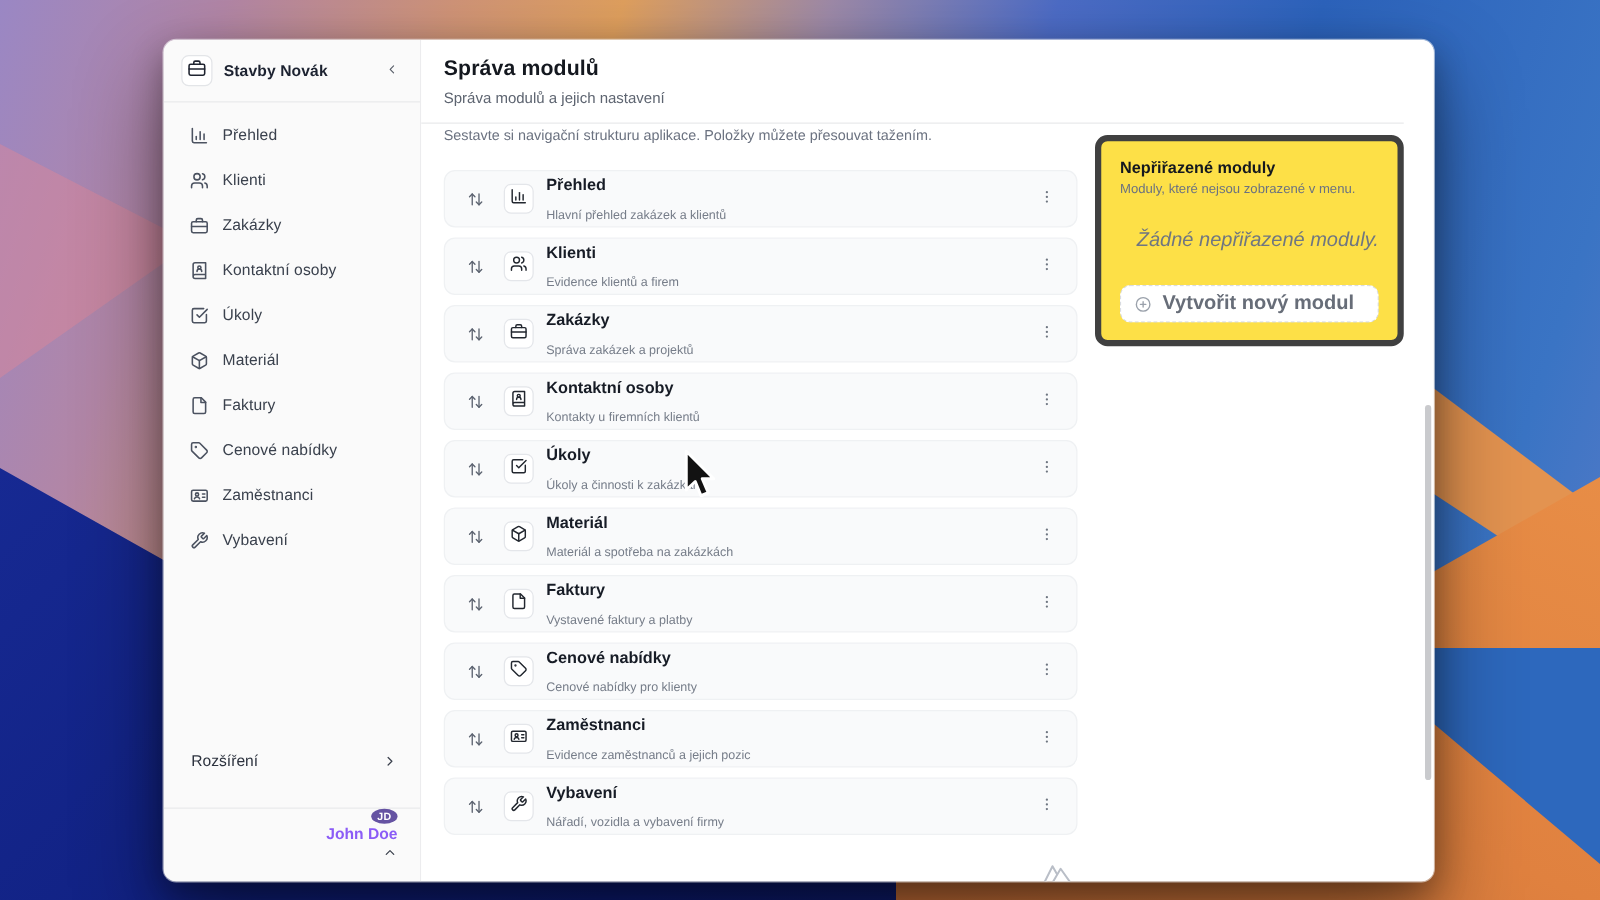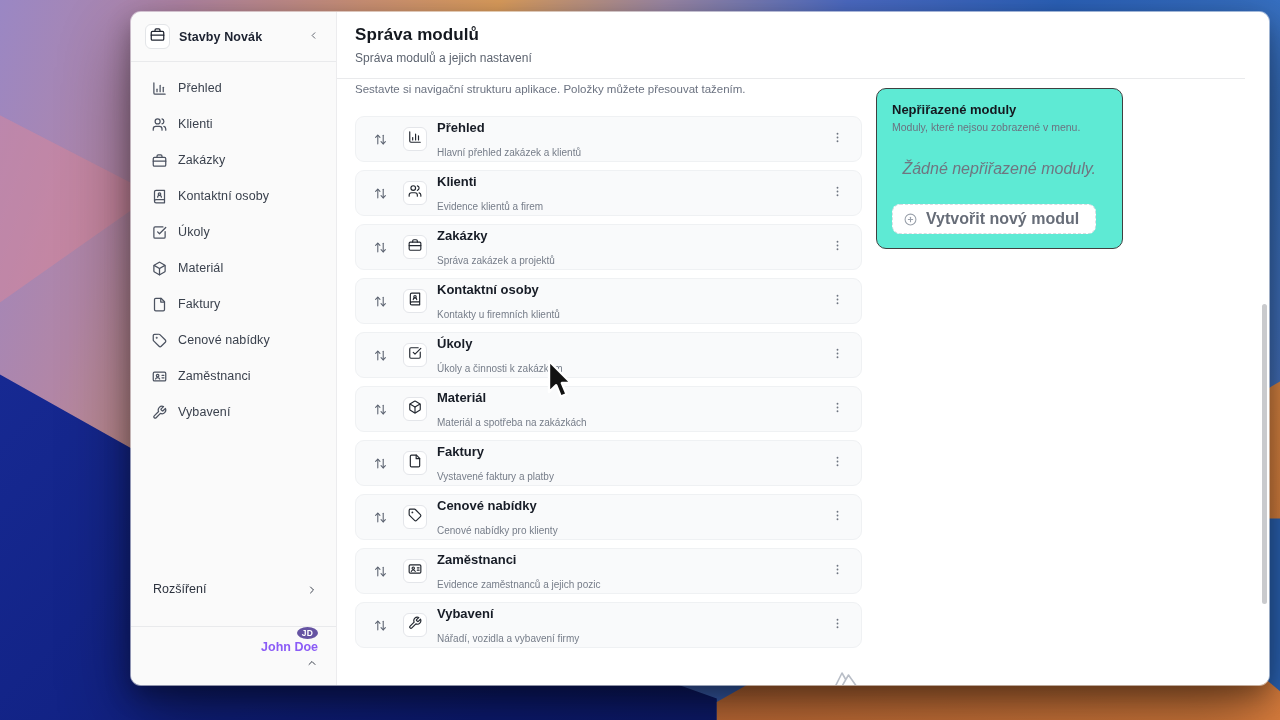--- a/index.html
+++ b/index.html
@@ -8,21 +8,21 @@
   
   .wp { position:absolute; inset:0; }
   .wp-base { background:linear-gradient(108deg,#9a87c4 0%,#b286a6 12%,#d09478 24%,#e0a05e 33%,#9e8aa8 44%,#4d6cc6 56%,#2c63bc 70%,#3a74c4 88%,#5d7cc8 100%); }
   .wp-pink { clip-path:polygon(0 16%,12% 27%,0 42%); background:rgba(225,135,150,.45); }
   .wp-navy { clip-path:polygon(0 52%,26% 78%,56% 97%,56% 100%,0 100%); background:linear-gradient(135deg,#1b2f9e 0%,#0d1c78 60%,#111d5e 100%); }
   .wp-orangeband { clip-path:polygon(88% 41%,100% 57%,100% 67%,88% 53%); background:#e39350; }
   .wp-orangebr { clip-path:polygon(56% 100%,56% 97.5%,100% 53%,100% 100%); background:linear-gradient(25deg,#b55f33 0%,#e0813f 45%,#f09a4e 100%); }
   .wp-bluecorner { clip-path:polygon(84% 72%,100% 72%,100% 96%); background:#2d68bd; }
 
   
-  .window { position:absolute; left:131px; top:12px; width:1138px; height:673px; background:#fff; border-radius:10px; overflow:hidden; display:flex;
+  .window { position:absolute; left:131px; top:32px; width:1016px; height:673px; background:#fff; border-radius:10px; overflow:hidden; display:flex;
     box-shadow:0 0 0 1px rgba(255,255,255,.55), 0 30px 70px rgba(0,0,0,.45), 0 10px 26px rgba(0,0,0,.32); }
 
   
   .sidebar { width:206px; min-width:206px; background:#fafafa; border-right:1px solid #ececee; display:flex; flex-direction:column; }
   .sb-header { height:49px; display:flex; align-items:center; padding:0 14px 0 14px; gap:9px; }
   .logo-box { width:25px; height:25px; background:#fff; border:1px solid #e3e5e8; border-radius:6px; display:flex; align-items:center; justify-content:center; color:#1f2430; }
   .logo-box svg { width:15px; height:15px; }
   .brand { font-size:12.5px; font-weight:700; color:#1c2230; flex:1; letter-spacing:.1px; }
   .collapse-btn { background:none; border:none; color:#555b66; width:18px; height:18px; display:flex; align-items:center; justify-content:center; cursor:pointer; padding:0; }
   .collapse-btn svg { width:11px; height:11px; }
@@ -57,21 +57,21 @@
   .drag svg { width:13px; height:13px; }
   .card-icon-box { width:24px; height:24px; background:#fff; border:1px solid #e4e6ea; border-radius:6px; display:flex; align-items:center; justify-content:center; color:#22272f; margin-left:16px; }
   .card-icon-box svg { width:14px; height:14px; }
   .card-text { margin-left:10px; }
   .card-title { font-size:13px; font-weight:700; color:#171c26; line-height:15px; }
   .card-desc { font-size:10px; color:#767d89; margin-top:12px; }
   .kebab { margin-left:auto; background:none; border:none; width:20px; height:26px; display:flex; align-items:center; justify-content:center; color:#6e7580; cursor:pointer; padding:0; }
   .kebab svg { width:13px; height:13px; }
 
   
-  .panel { width:247px; min-width:247px; margin-top:9px; align-self:flex-start; background:#5eead4; border:1px solid #404040; border-radius:10px; padding:13px 26px 14px 15px; }
+  .panel { width:247px; min-width:247px; margin-top:9px; align-self:flex-start; background:#fde047; border:5px solid #404040; border-radius:10px; padding:13px 15px 14px 15px; }
   .panel-title { font-size:13px; font-weight:700; color:#14181f; }
   .panel-sub { font-size:10.5px; color:#6b7280; margin-top:4px; }
   .panel-hint { display:flex; gap:7px; margin-top:7px; color:#4a5bd6; }
   .panel-hint .hint-icon { width:11px; height:11px; margin-top:3px; flex:none; display:flex; }
   .hint-icon svg { width:11px; height:11px; }
   .panel-hint-text { font-size:11px; font-weight:500; line-height:13.5px; }
   .panel-empty { font-size:16px; font-style:italic; color:#6f7681; text-align:right; margin-top:27px; }
   .create-btn { margin-top:26px; width:100%; height:30px; background:#fff; border:1.5px dashed #d9dce1; border-radius:8px; display:flex; align-items:center; gap:9px; padding:0 11px; cursor:pointer; }
   .create-btn .plus-icon { width:13px; height:13px; color:#9aa1ab; display:flex; }
   .plus-icon svg { width:13px; height:13px; }

